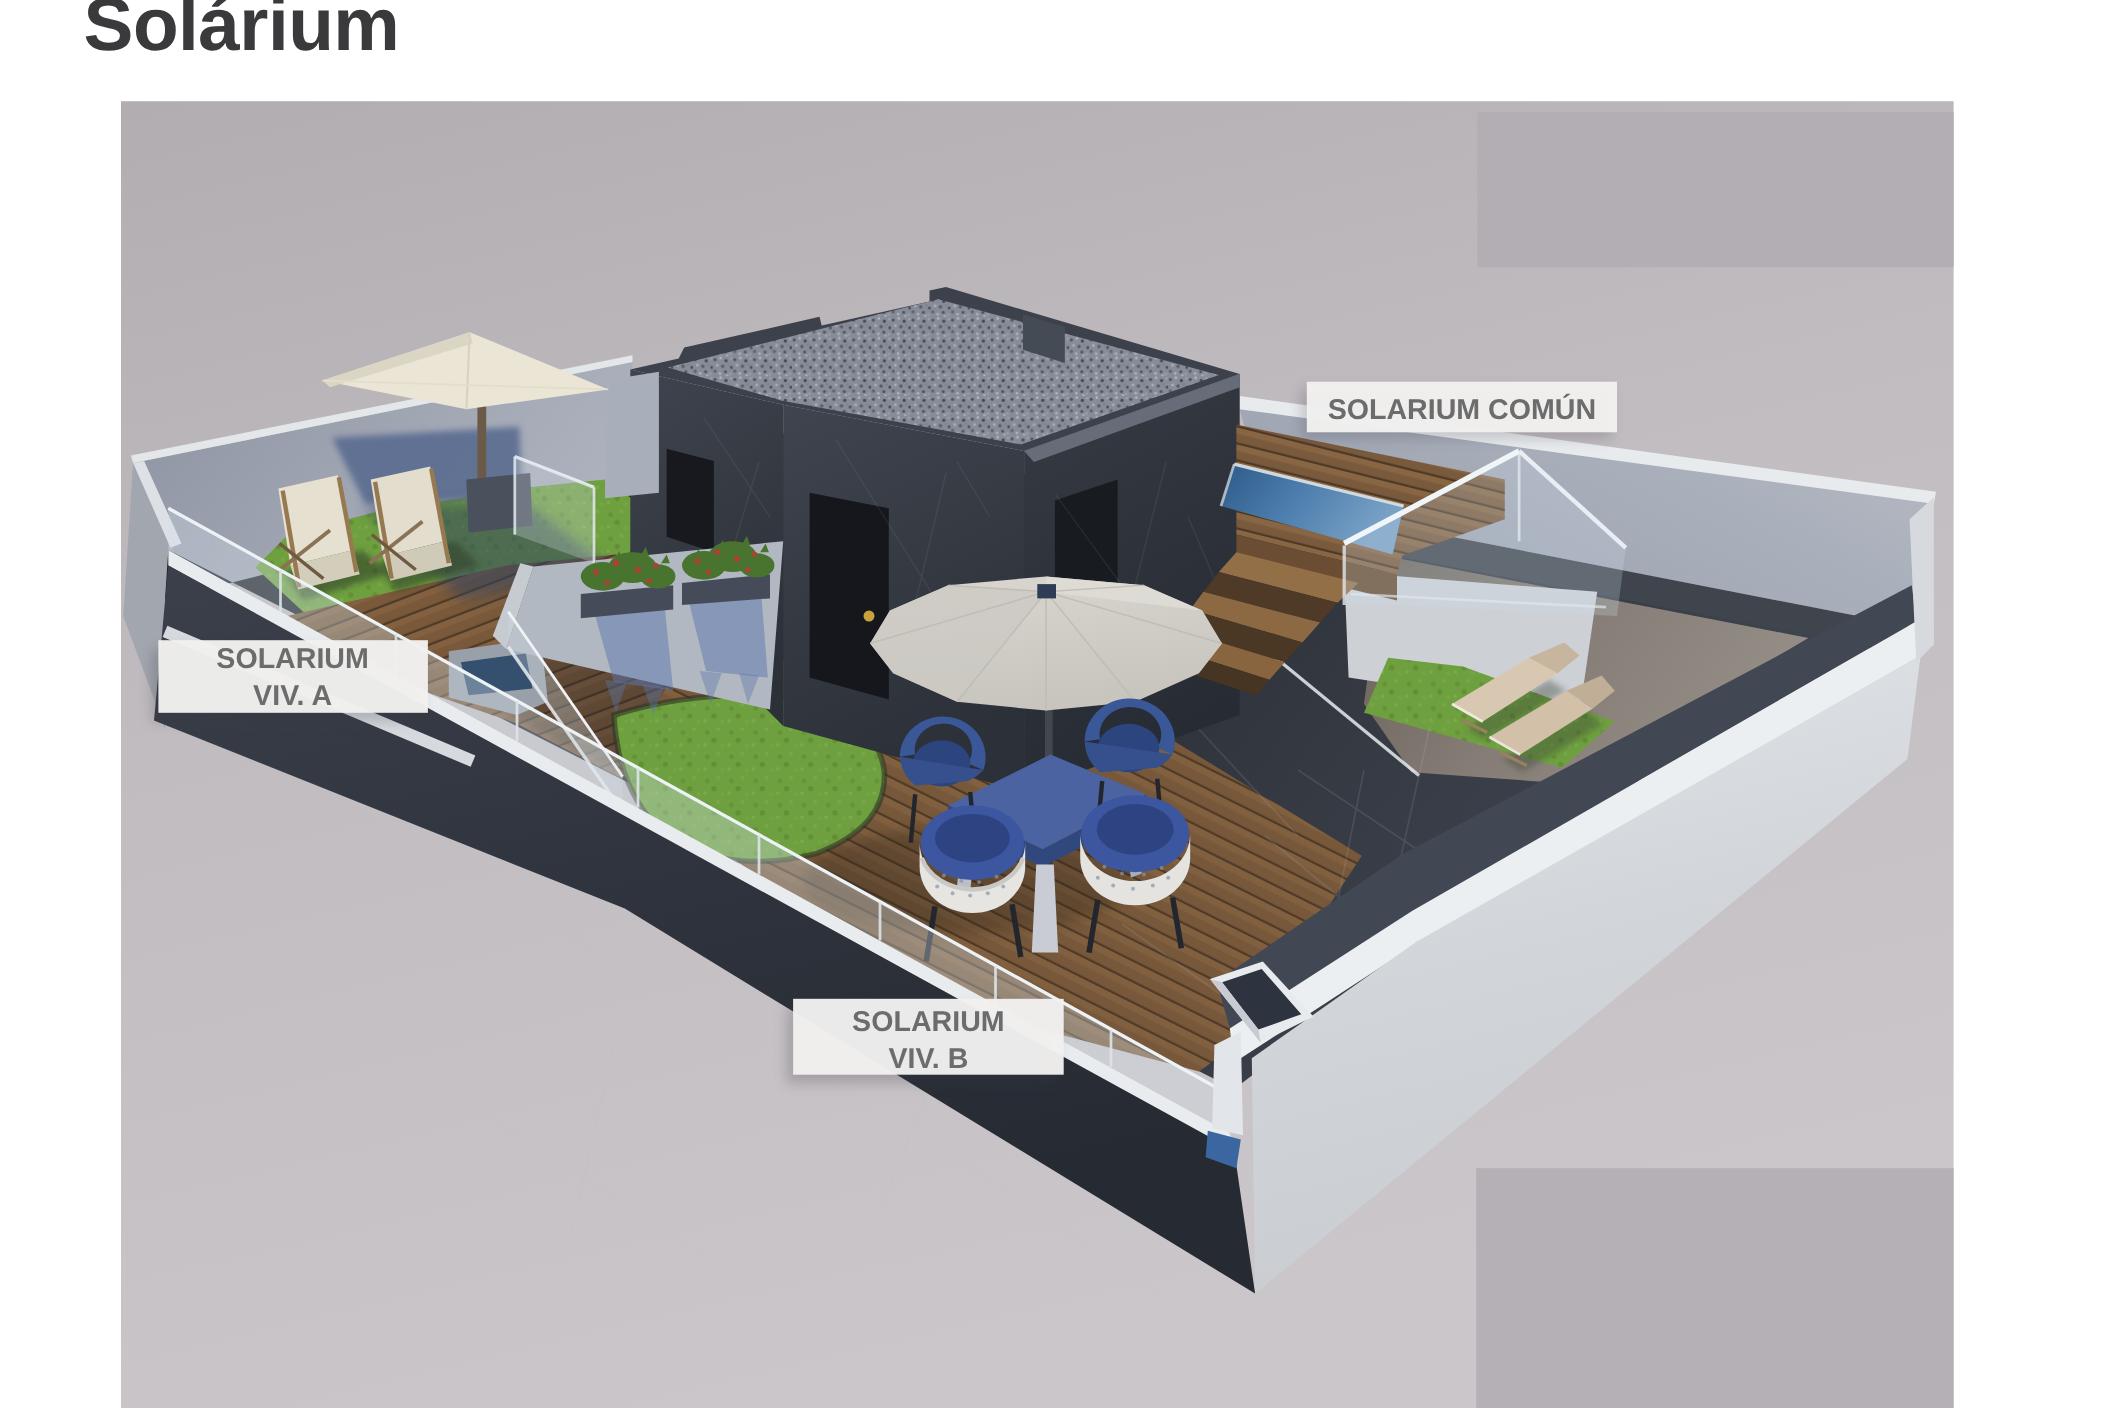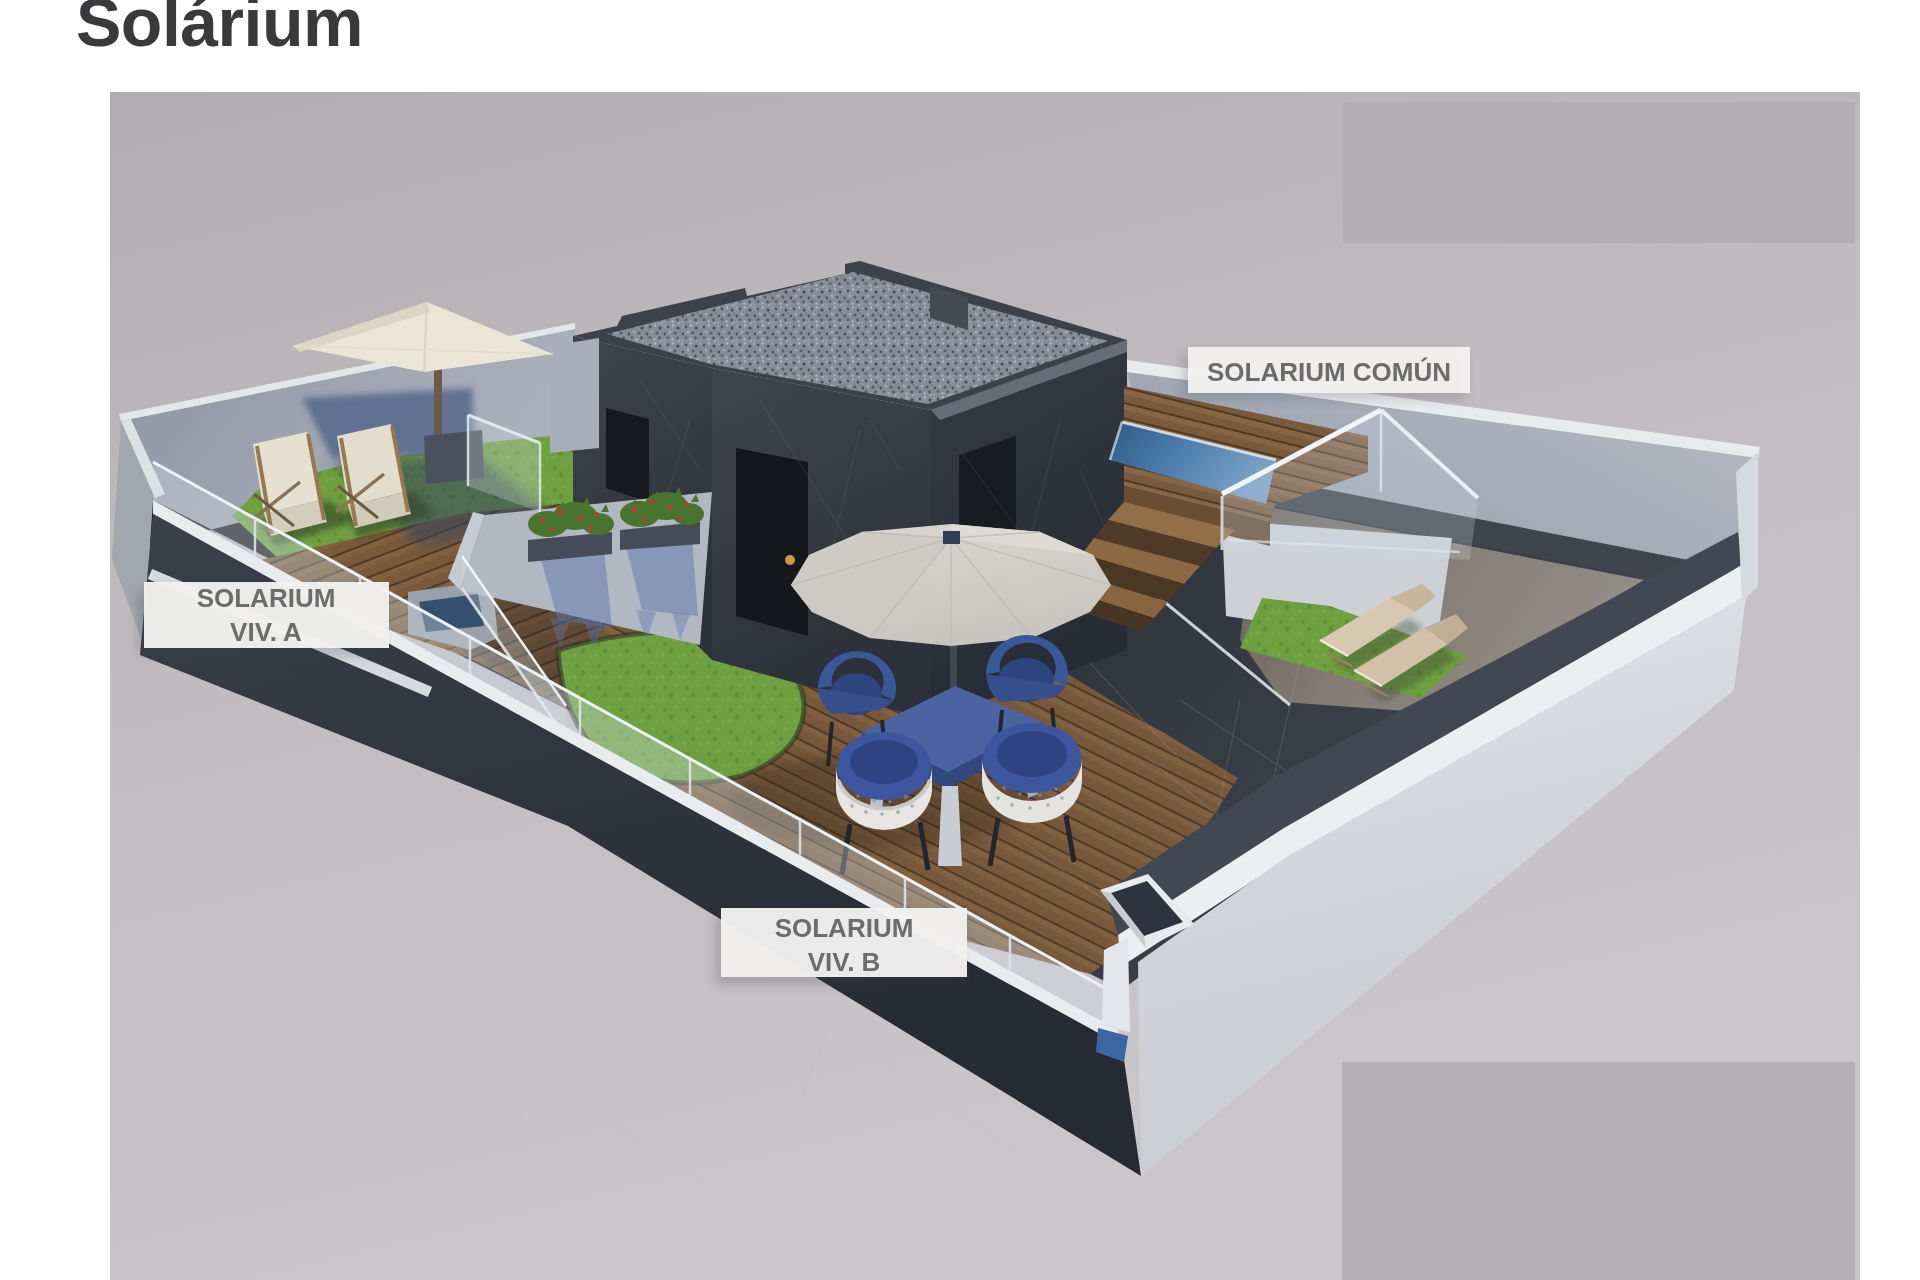--- a/index.html
+++ b/index.html
@@ -1,16 +1,16 @@
 <!DOCTYPE html>
 <html><head>
 <meta charset="utf-8">
 <style>
 html,body{margin:0;padding:0;background:#ffffff;}
-.page{position:relative;width:1920px;height:1280px;overflow:hidden;background:#ffffff;font-family:"Liberation Sans",sans-serif;}
+.page{position:relative;width:1776px;height:1280px;overflow:hidden;background:#ffffff;font-family:"Liberation Sans",sans-serif;}
 </style>
 </head>
 <body>
 <div class="page">
 
 <div style="position:absolute;left:76px;top:-17px;font-size:68px;font-weight:bold;color:#3a393c;letter-spacing:-0.5px;">Solárium</div>
 <svg width="1920" height="1280" viewBox="0 0 1920 1280" style="position:absolute;left:0;top:0;">
 <defs>
 <linearGradient id="bgGrad" x1="0" y1="0" x2="0.35" y2="1">
 <stop offset="0" stop-color="#b2adb1"></stop>

